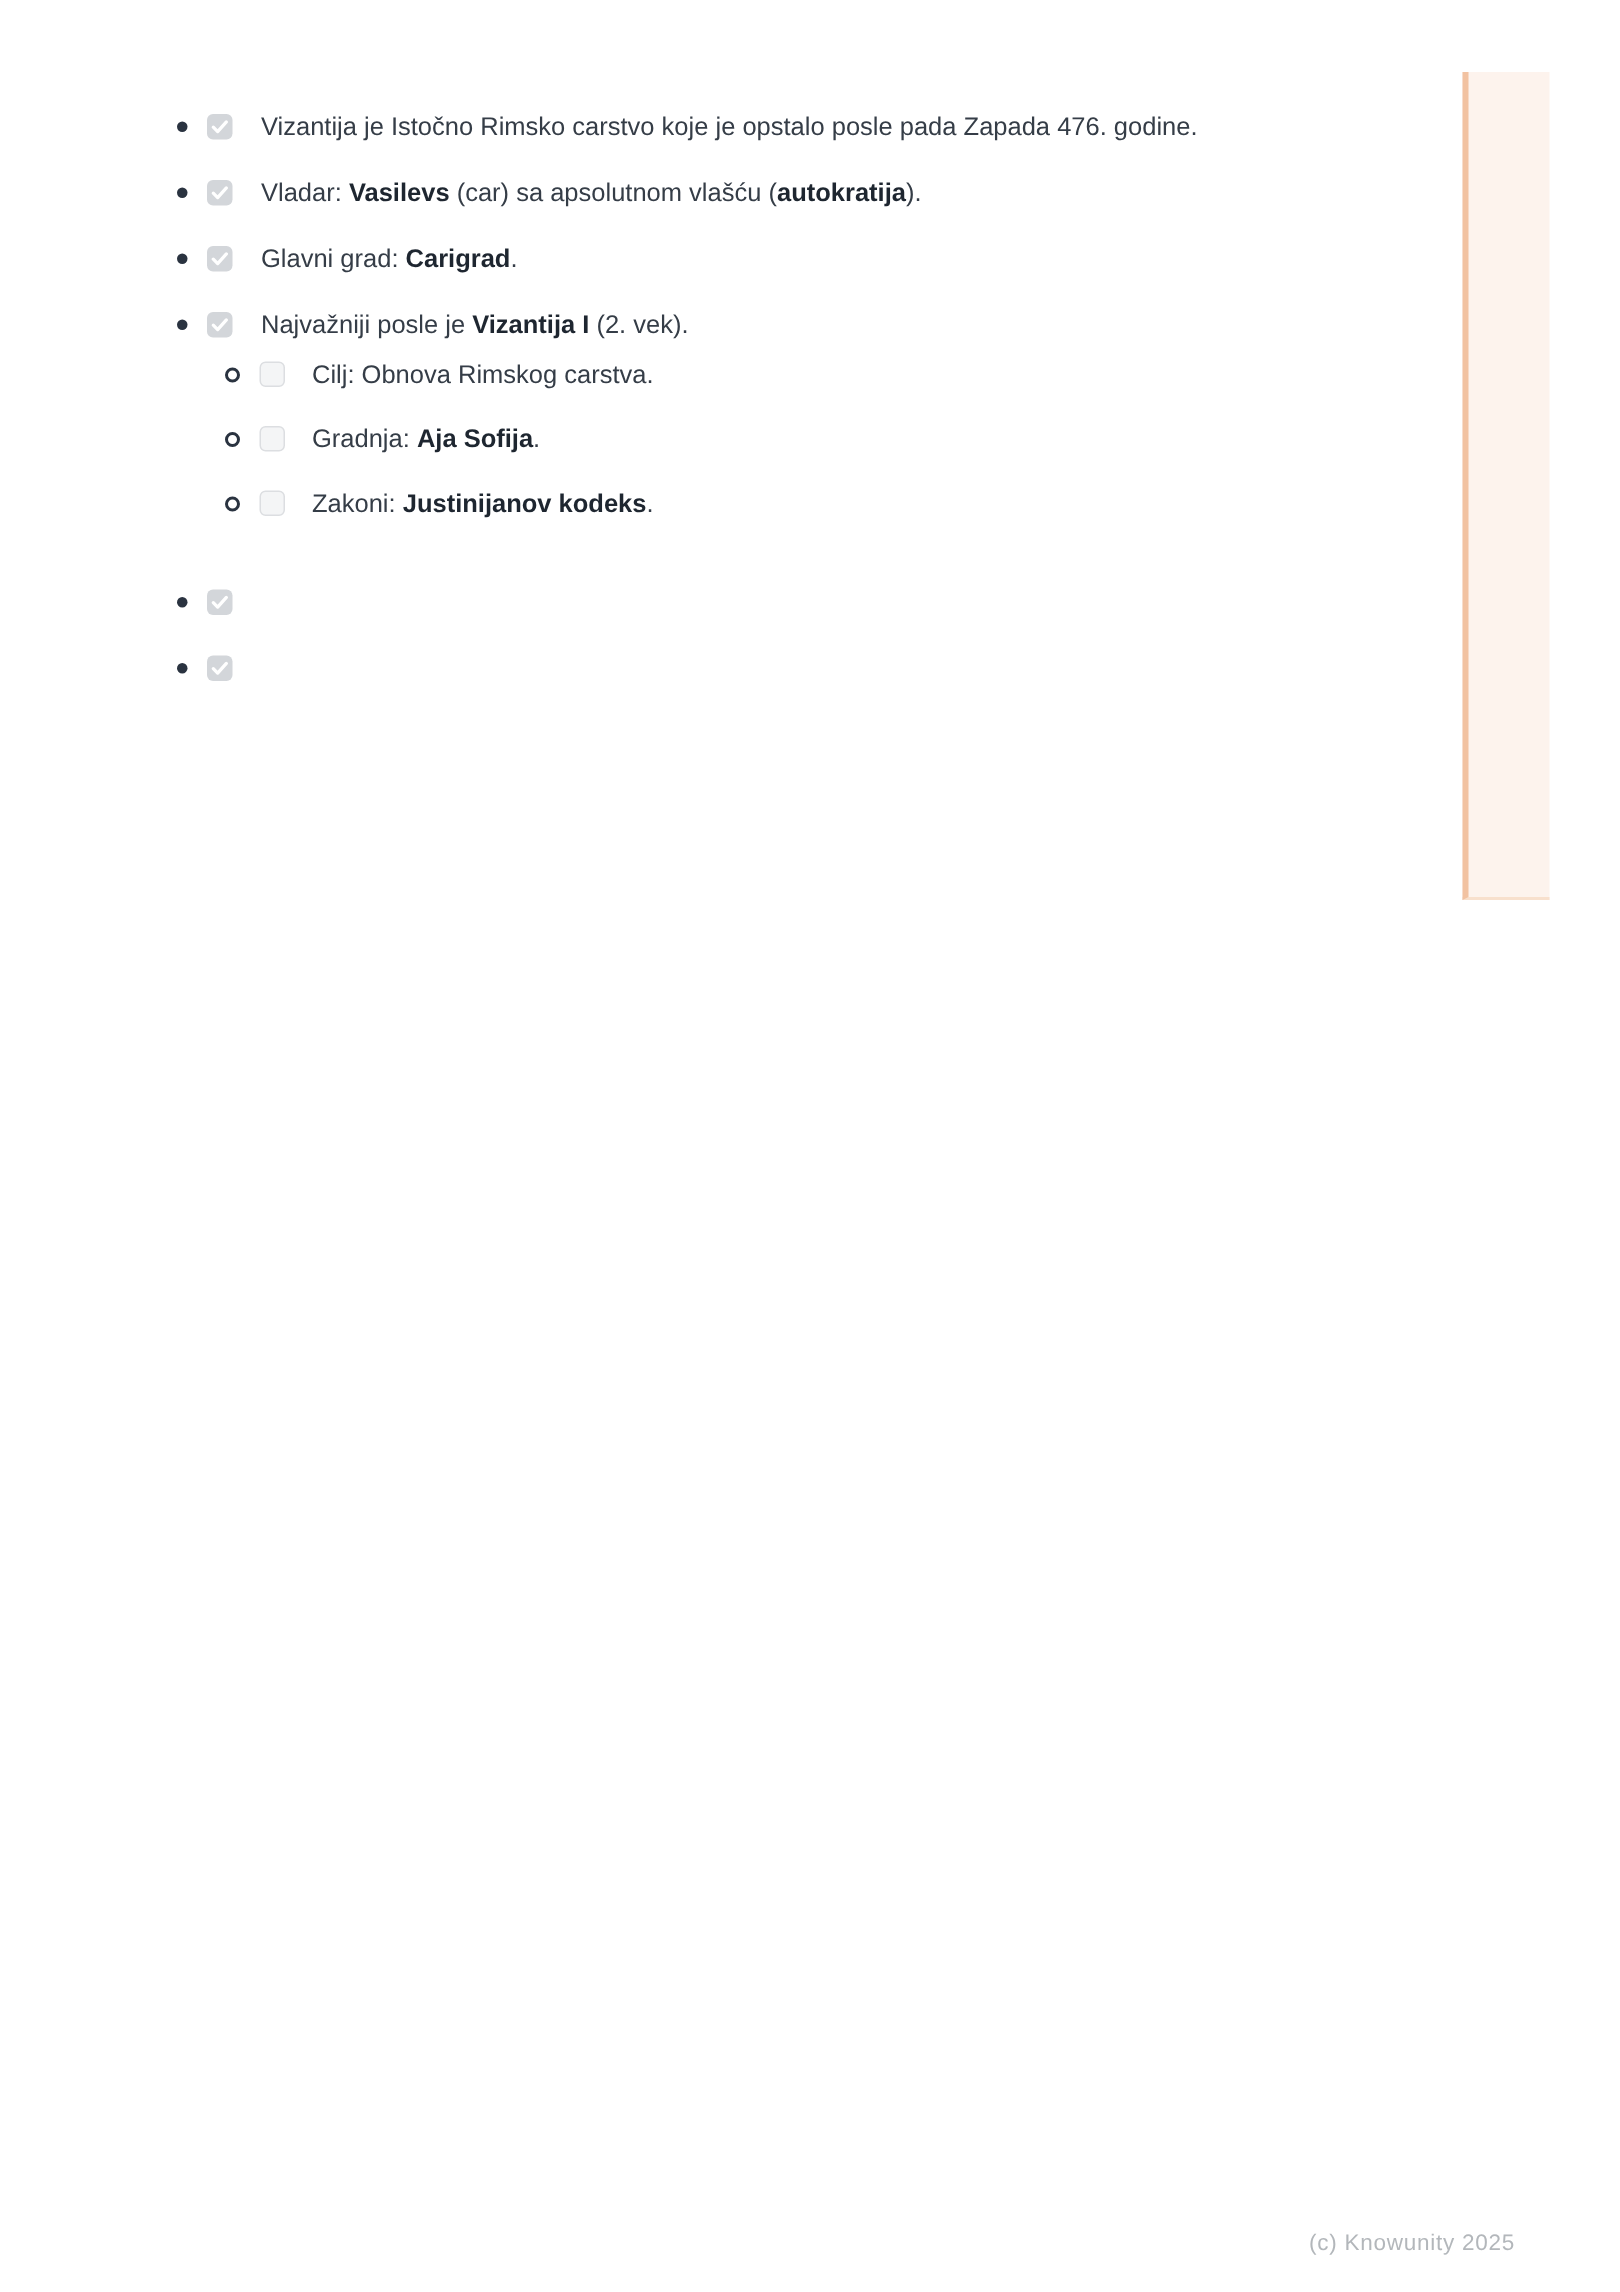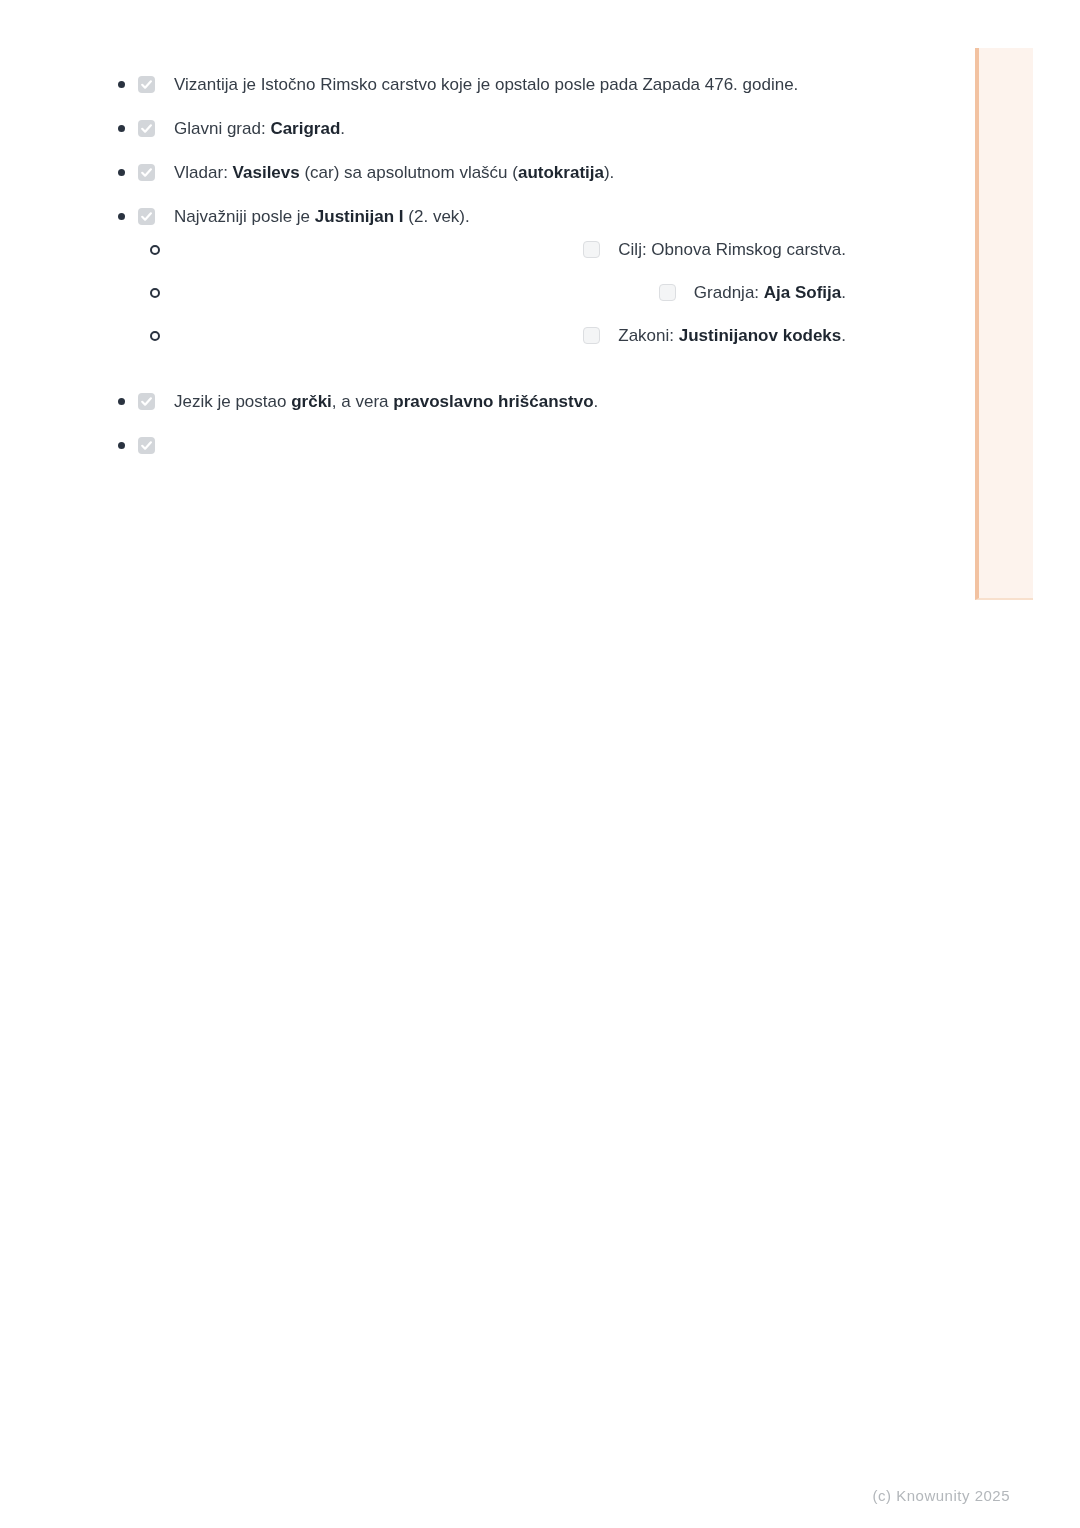--- a/index.html
+++ b/index.html
@@ -47,21 +47,20 @@
     position: relative;
     margin-bottom: 13px;
   }
   li.sub-item {
     position: relative;
     margin-bottom: 12px;
   }
   ul.sub-list {
     margin: 2px 0 0 35px;
     padding-bottom: 10px;
-    text-align: right;
   }
 
   
   .bullet-dot {
     position: absolute;
     left: -20px;
     top: 12px;
     width: 7px;
     height: 7px;
     border-radius: 50%;
@@ -120,33 +119,33 @@
 
 <div class="accent-stripe" style="background: rgb(253, 243, 237); border-left-color: rgb(242, 194, 161);"></div>
 
 <div class="checklist-wrap">
   <ul class="checklist">
       <li class="check-item"><span class="bullet-dot"></span><span class="cb checked"><svg viewBox="0 0 17 17" xmlns="http://www.w3.org/2000/svg">
             <path d="M4.2 8.8l2.9 2.9 5.8-6.4" fill="none" stroke="#ffffff" stroke-width="2.2" stroke-linecap="round" stroke-linejoin="round"></path>
           </svg></span><span class="item-text"><span>Vizantija je Istočno Rimsko carstvo koje je opstalo posle pada Zapada 476. godine.</span></span></li>
       <li class="check-item"><span class="bullet-dot"></span><span class="cb checked"><svg viewBox="0 0 17 17" xmlns="http://www.w3.org/2000/svg">
             <path d="M4.2 8.8l2.9 2.9 5.8-6.4" fill="none" stroke="#ffffff" stroke-width="2.2" stroke-linecap="round" stroke-linejoin="round"></path>
+          </svg></span><span class="item-text"><span>Vladar: </span><b>Vasilevs</b><span> (car) sa apsolutnom vlašću (</span><b>autokratija</b><span>).</span></span></li>
+      <li class="check-item"><span class="bullet-dot"></span><span class="cb checked"><svg viewBox="0 0 17 17" xmlns="http://www.w3.org/2000/svg">
+            <path d="M4.2 8.8l2.9 2.9 5.8-6.4" fill="none" stroke="#ffffff" stroke-width="2.2" stroke-linecap="round" stroke-linejoin="round"></path>
           </svg></span><span class="item-text"><span>Glavni grad: </span><b>Carigrad</b><span>.</span></span></li>
       <li class="check-item"><span class="bullet-dot"></span><span class="cb checked"><svg viewBox="0 0 17 17" xmlns="http://www.w3.org/2000/svg">
             <path d="M4.2 8.8l2.9 2.9 5.8-6.4" fill="none" stroke="#ffffff" stroke-width="2.2" stroke-linecap="round" stroke-linejoin="round"></path>
-          </svg></span><span class="item-text"><span>Vladar: </span><b>Vasilevs</b><span> (car) sa apsolutnom vlašću (</span><b>autokratija</b><span>).</span></span></li>
-      <li class="check-item"><span class="bullet-dot"></span><span class="cb checked"><svg viewBox="0 0 17 17" xmlns="http://www.w3.org/2000/svg">
-            <path d="M4.2 8.8l2.9 2.9 5.8-6.4" fill="none" stroke="#ffffff" stroke-width="2.2" stroke-linecap="round" stroke-linejoin="round"></path>
-          </svg></span><span class="item-text"><span>Najvažniji posle je </span><b>Justinijan I</b><span> (2. vek).</span></span><ul class="sub-list">
+          </svg></span><span class="item-text"><span>Najvažniji posle je </span><b>Vizantija I</b><span> (2. vek).</span></span><ul class="sub-list">
           <li class="sub-item"><span class="bullet-ring"></span><span class="cb unchecked"></span><span class="item-text"><span>Cilj: Obnova Rimskog carstva.</span></span></li>
           <li class="sub-item"><span class="bullet-ring"></span><span class="cb unchecked"></span><span class="item-text"><span>Gradnja: </span><b>Aja Sofija</b><span>.</span></span></li>
           <li class="sub-item"><span class="bullet-ring"></span><span class="cb unchecked"></span><span class="item-text"><span>Zakoni: </span><b>Justinijanov kodeks</b><span>.</span></span></li>
         </ul></li>
       <li class="check-item"><span class="bullet-dot"></span><span class="cb checked"><svg viewBox="0 0 17 17" xmlns="http://www.w3.org/2000/svg">
             <path d="M4.2 8.8l2.9 2.9 5.8-6.4" fill="none" stroke="#ffffff" stroke-width="2.2" stroke-linecap="round" stroke-linejoin="round"></path>
-          </svg></span><span class="item-text"><span>Jezik je postao </span><b>grčki</b><span>, a vera </span><b>pravoslavno hrišćanstvo</b><span>.</span></span></li>
+          </svg></span></li>
       <li class="check-item"><span class="bullet-dot"></span><span class="cb checked"><svg viewBox="0 0 17 17" xmlns="http://www.w3.org/2000/svg">
             <path d="M4.2 8.8l2.9 2.9 5.8-6.4" fill="none" stroke="#ffffff" stroke-width="2.2" stroke-linecap="round" stroke-linejoin="round"></path>
           </svg></span></li>
     </ul>
 </div>
 
 <div class="footer-copyright">(c) Knowunity 2025</div>
 
 </body></html>

